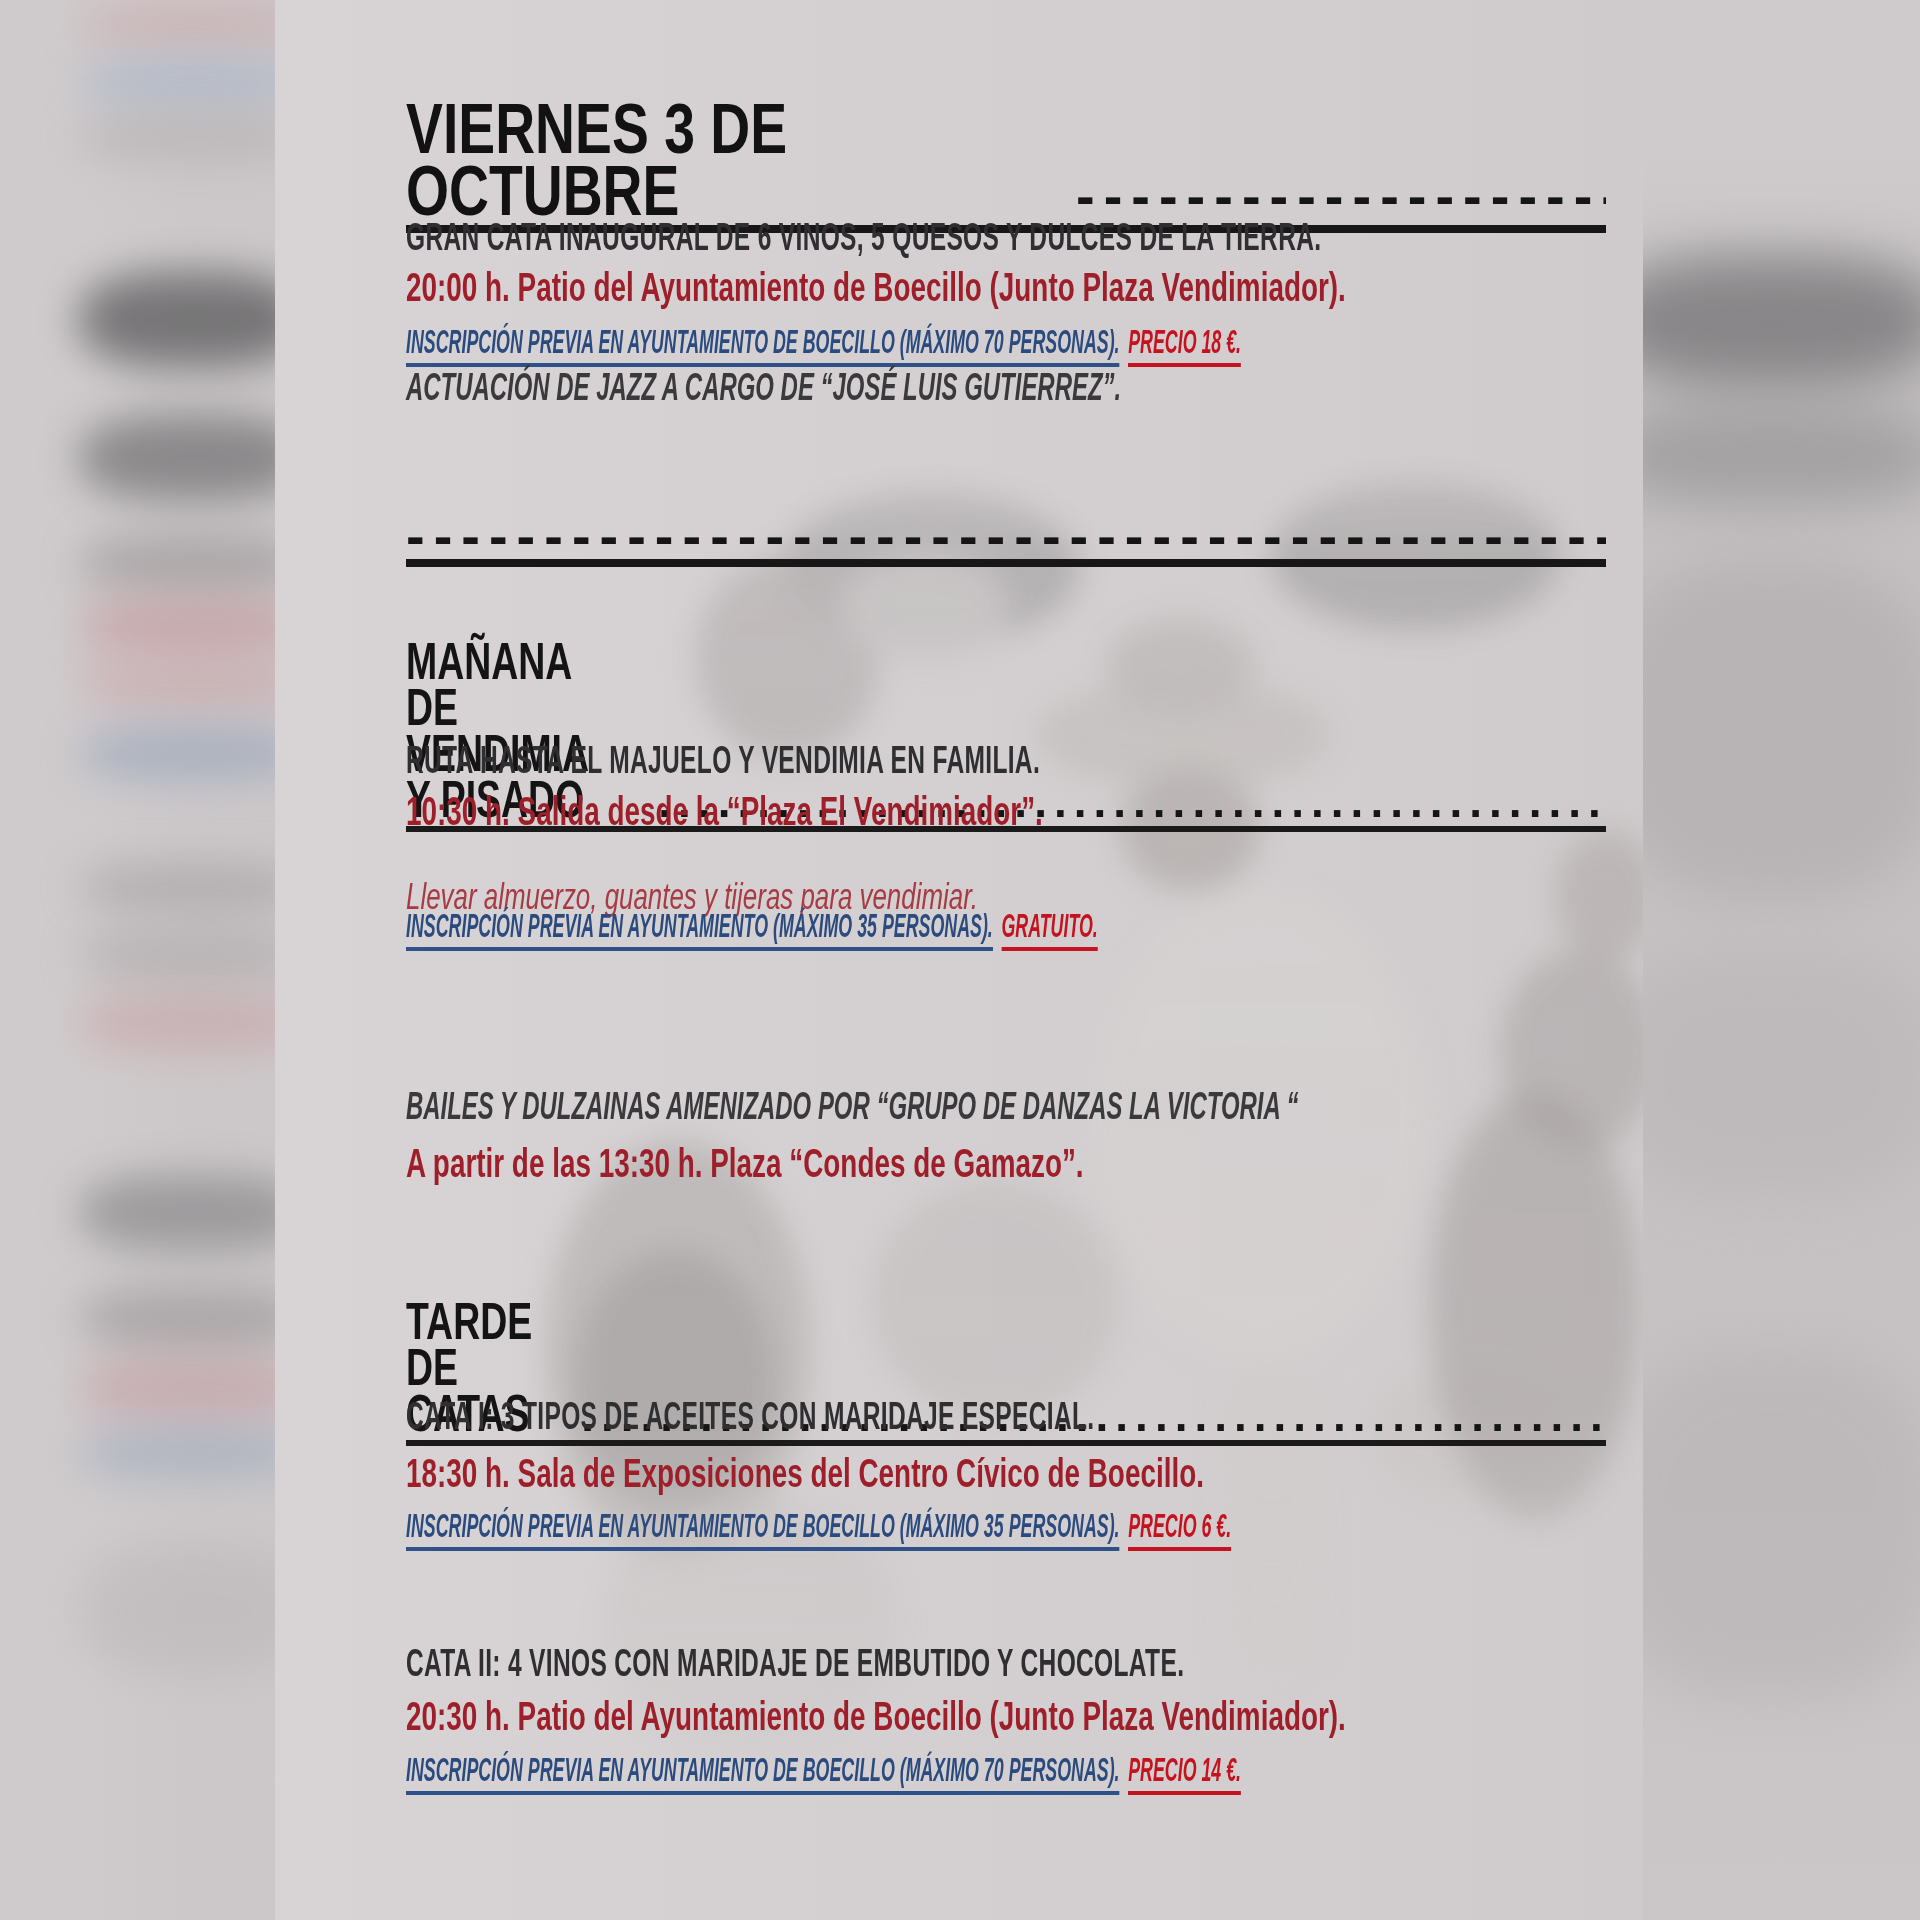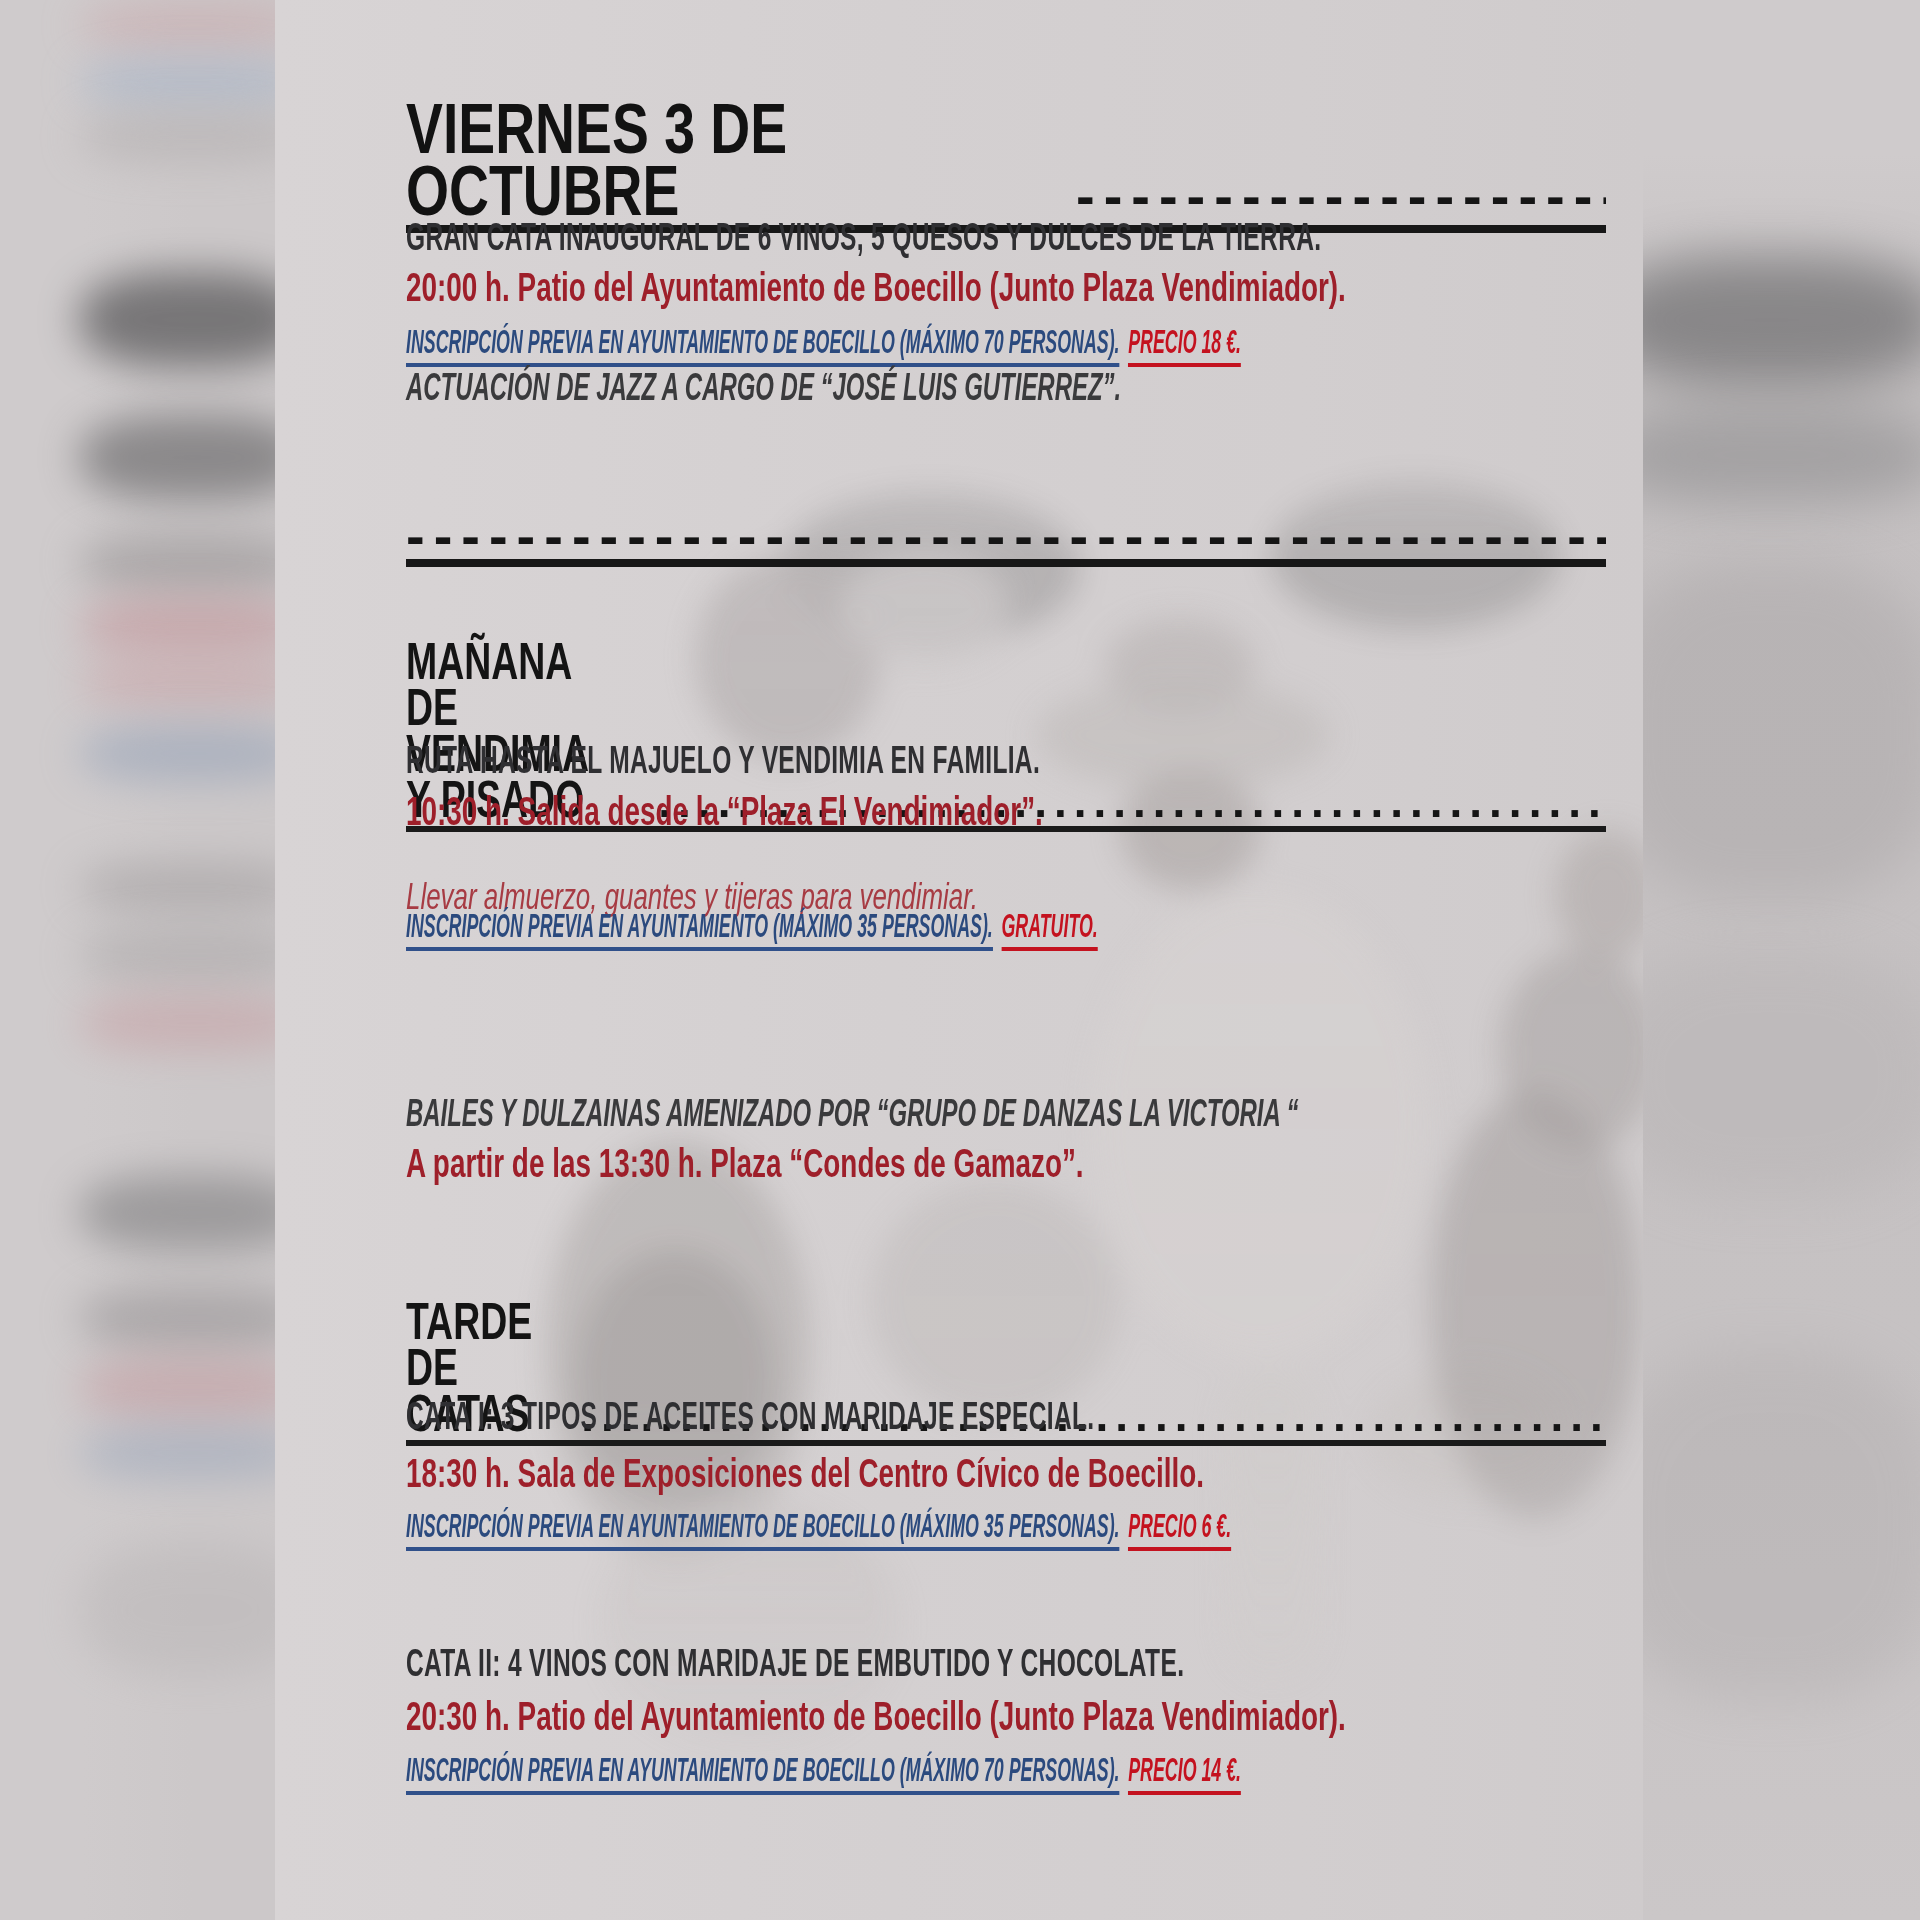--- a/index.html
+++ b/index.html
@@ -141,21 +141,21 @@
     <div class="line" style="top:790px;">
       <span class="cx s68 time">10:30 h. Salida desde la “Plaza El Vendimiador”.</span>
     </div>
     <div class="line" style="top:878px;">
       <span class="cx s70 advice">Llevar almuerzo, guantes y tijeras para vendimiar.</span>
     </div>
     <div class="line insc" style="top:908px;">
       <span class="cx s54"><span class="b">INSCRIPCIÓN PREVIA EN AYUNTAMIENTO (MÁXIMO 35 PERSONAS).</span><span class="r">GRATUITO.</span></span>
     </div>
 
-    <div class="line" style="top:1086px;margin-top:7px;">
+    <div class="line" style="top:1086px;">
       <span class="cx s63 note">BAILES Y DULZAINAS AMENIZADO POR “GRUPO DE DANZAS LA VICTORIA “</span>
     </div>
     <div class="line" style="top:1142px;">
       <span class="cx s68 time">A partir de las 13:30 h. Plaza “Condes de Gamazo”.</span>
     </div>
 
     <div class="subhead" style="top:1298px;">
       <span class="wrap" style="width:330px;"><span class="txt s72">TARDE DE CATAS</span></span>
       <span class="leader">........................................................................................................................</span>
     </div>

